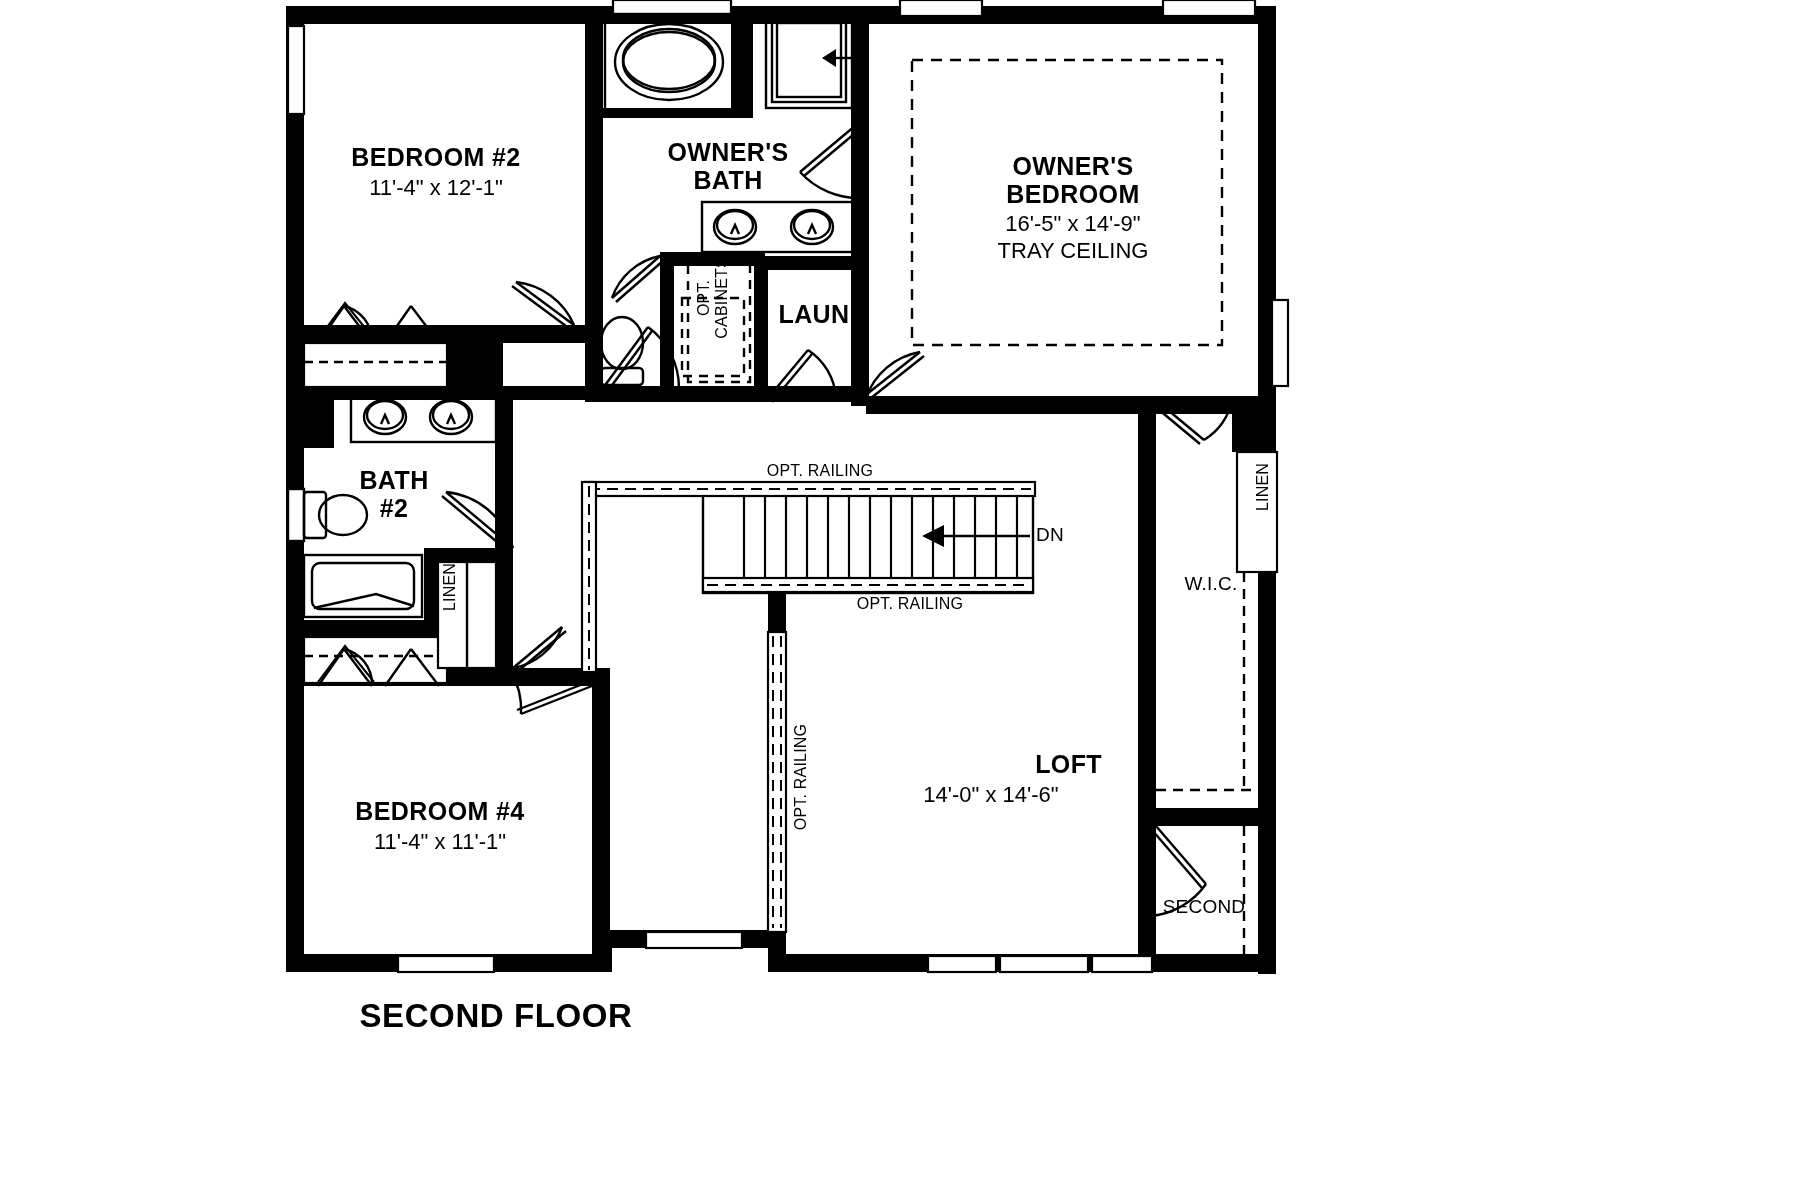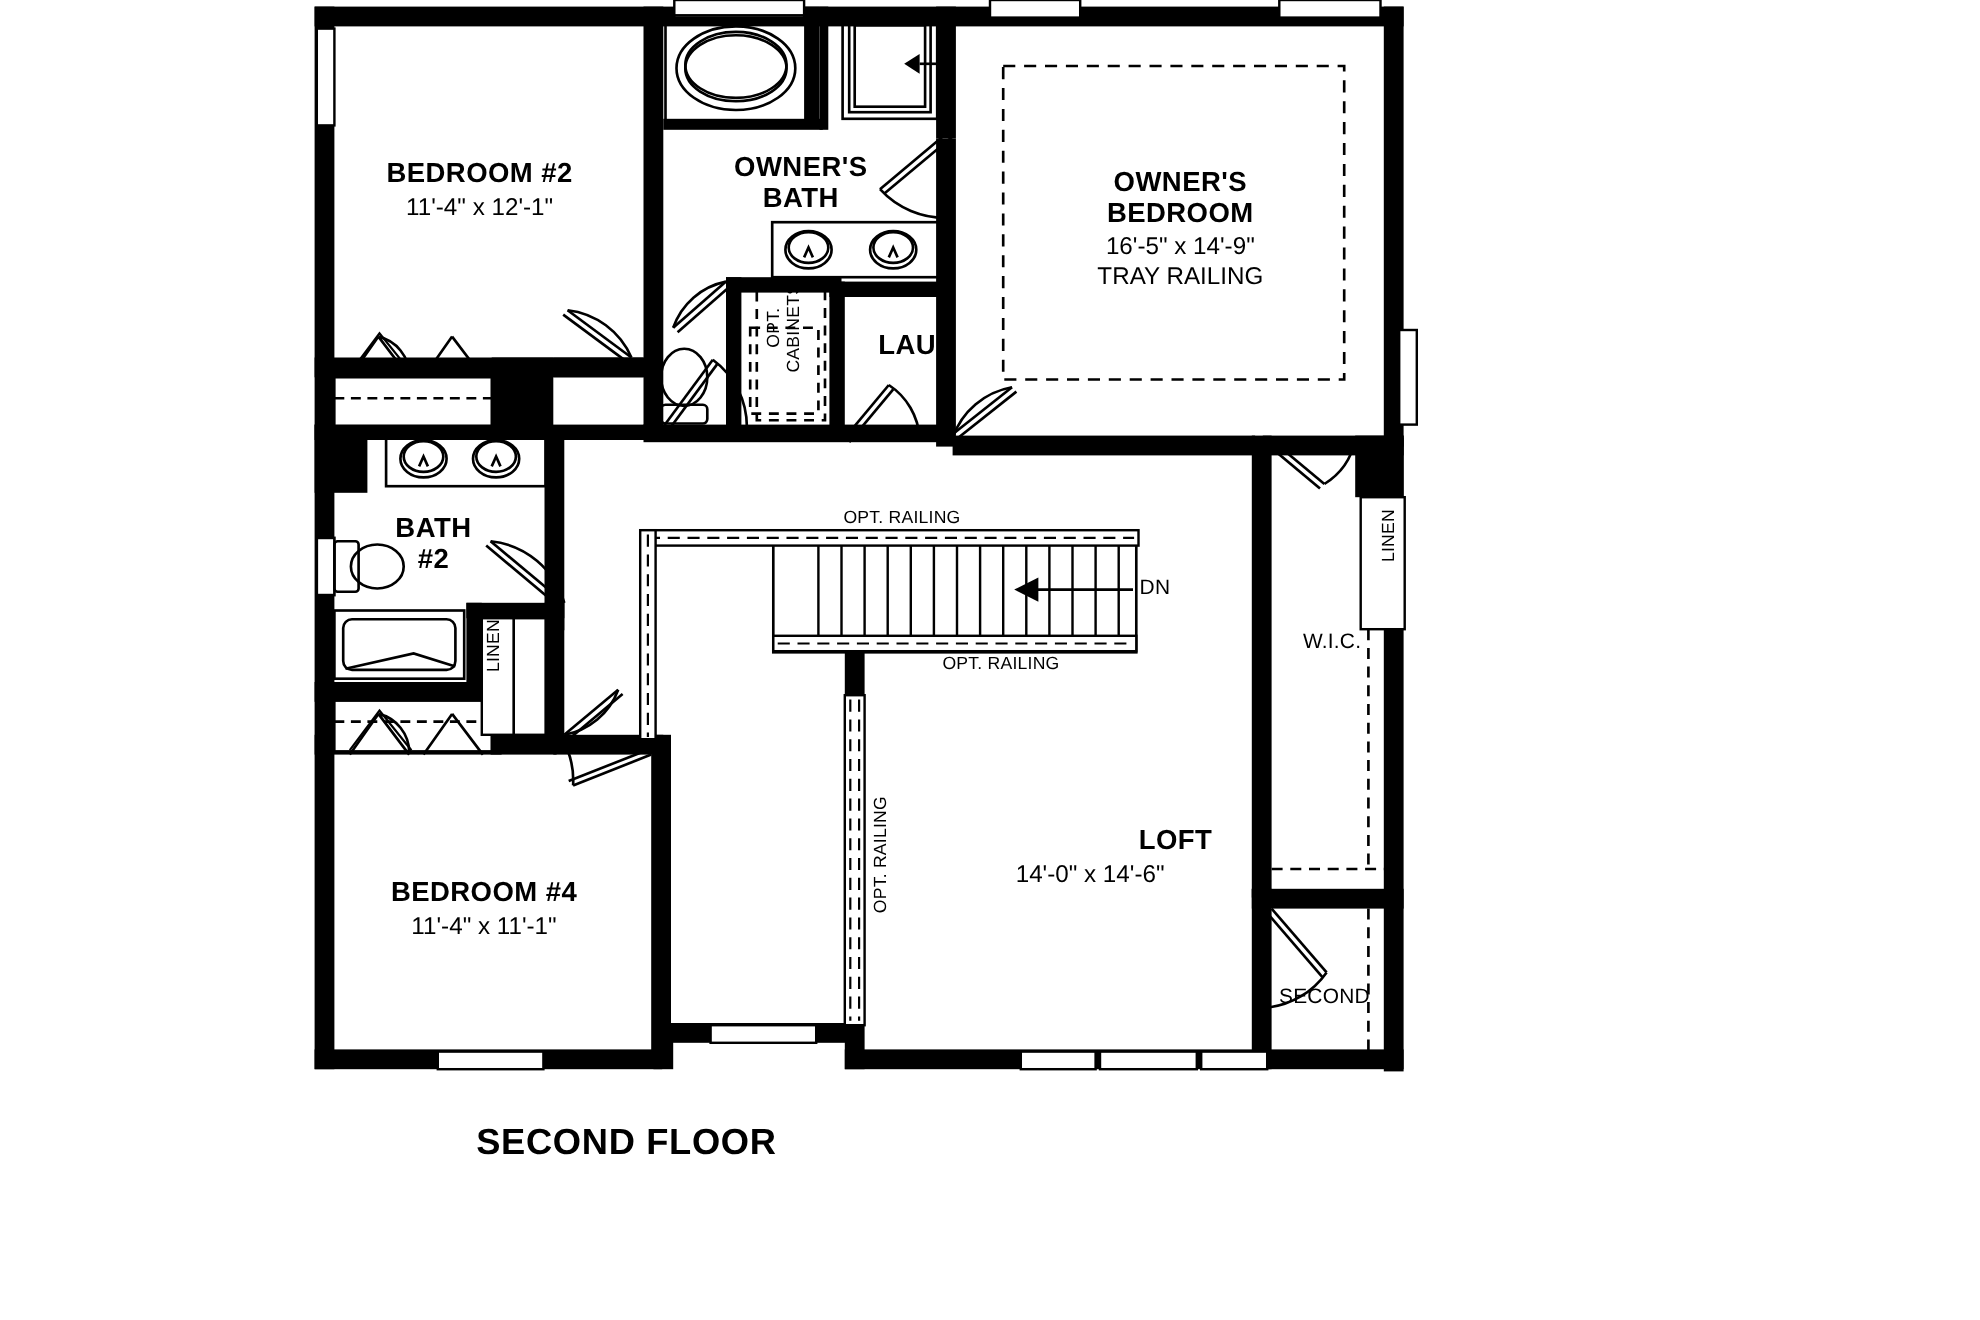--- a/index.html
+++ b/index.html
@@ -283,23 +283,23 @@
 
   <div class="lbl room-name" style="left:286px;top:143px;width:300px;">BEDROOM #2</div>
   <div class="lbl room-dim" style="left:286px;top:176px;width:300px;">11'-4" x 12'-1"</div>
 
   <div class="lbl room-name" style="left:604px;top:138px;width:248px;">OWNER'S
 BATH</div>
 
   <div class="lbl room-name" style="left:920px;top:152px;width:306px;">OWNER'S
 BEDROOM</div>
   <div class="lbl room-dim" style="left:920px;top:212px;width:306px;">16'-5" x 14'-9"</div>
-  <div class="lbl room-dim" style="left:920px;top:239px;width:306px;">TRAY RAILING</div>
-
-  <div class="lbl room-name" style="left:782px;top:300px;width:104px;">LAUN</div>
+  <div class="lbl room-dim" style="left:920px;top:239px;width:306px;">TRAY CEILING</div>
+
+  <div class="lbl room-name" style="left:762px;top:300px;width:104px;">LAUN</div>
 
   <div class="lbl room-name" style="left:342px;top:466px;width:104px;">BATH
 #2</div>
 
   <div class="lbl room-name" style="left:290px;top:797px;width:300px;">BEDROOM #4</div>
   <div class="lbl room-dim" style="left:290px;top:830px;width:300px;">11'-4" x 11'-1"</div>
 
   <div class="lbl room-name" style="left:880px;top:750px;width:222px;text-align:right;">LOFT</div>
   <div class="lbl room-dim" style="left:880px;top:783px;width:222px;">14'-0" x 14'-6"</div>
 
@@ -316,15 +316,15 @@
   <div class="lbl mid-cap" style="left:1036px;top:524px;width:50px;text-align:left;">DN</div>
 
   <div class="lbl mid-cap" style="left:1156px;top:573px;width:110px;">W.I.C.</div>
 
   <div class="lbl small-cap vert" style="left:1211px;top:478px;width:104px;">LINEN</div>
 
   <div class="lbl small-cap vert" style="left:398px;top:578px;width:104px;">LINEN</div>
 
   <div class="lbl mid-cap" style="left:1152px;top:896px;width:104px;">SECOND</div>
 
-  <div class="lbl title" style="left:286px;top:1020px;width:420px;text-align:right;">SECOND FLOOR</div>
+  <div class="lbl title" style="left:286px;top:998px;width:420px;text-align:center;">SECOND FLOOR</div>
 
 </div>
 
 </body></html>

